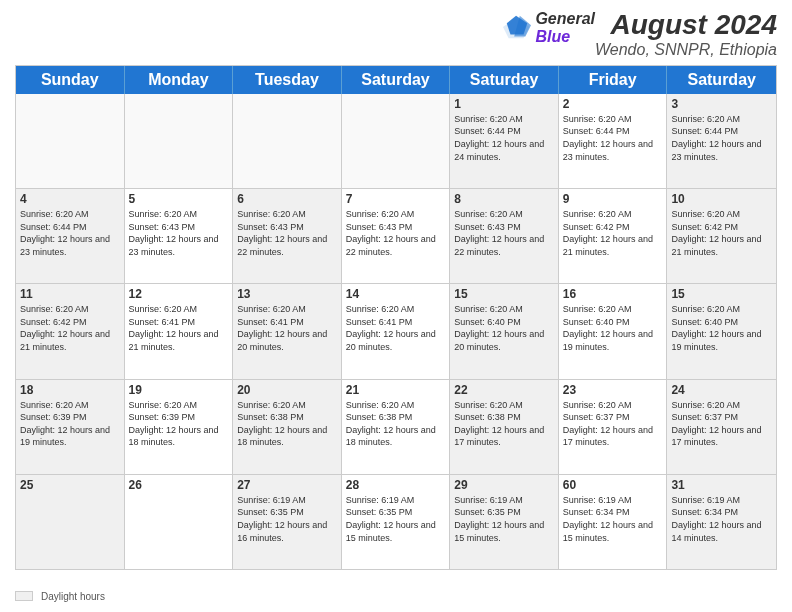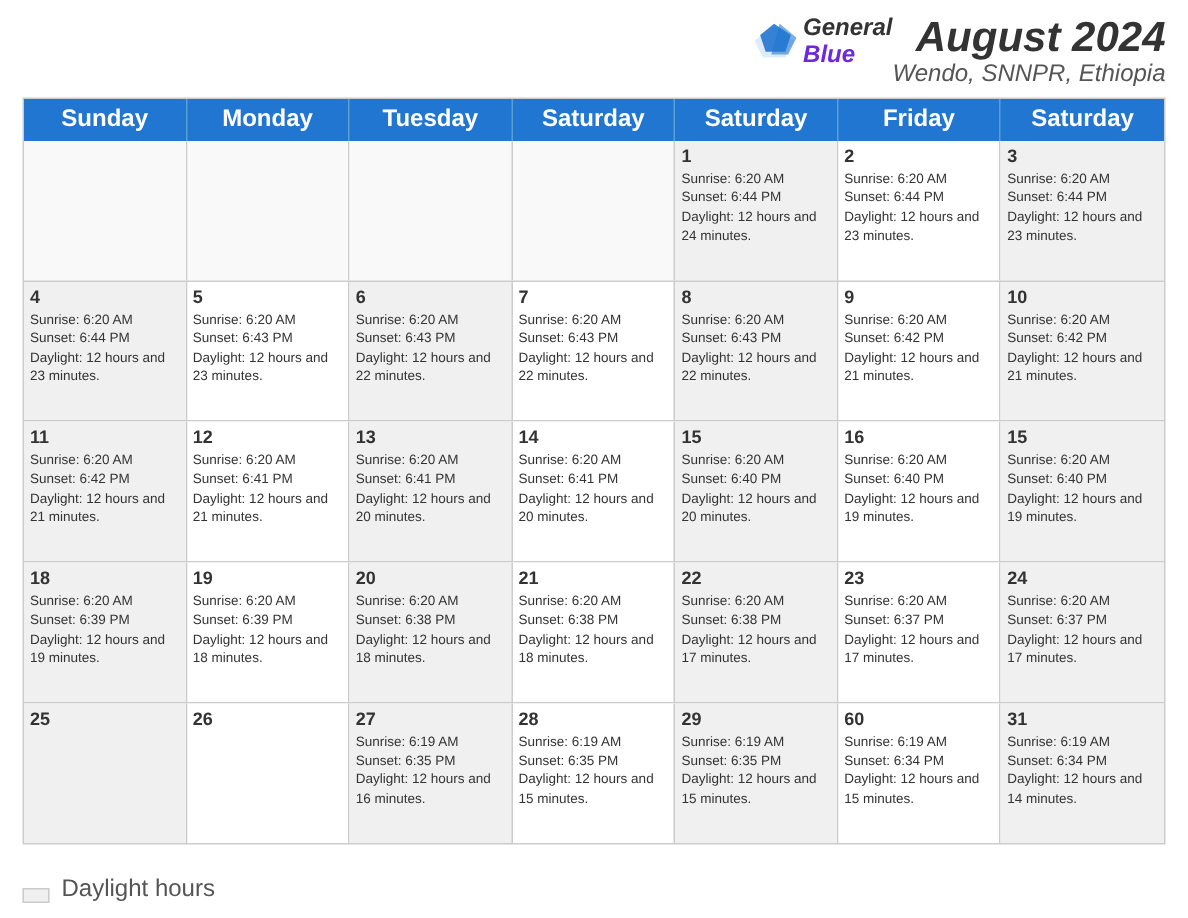--- a/index.html
+++ b/index.html
@@ -120,24 +120,24 @@
       color: #333;
       margin-bottom: 2px;
     }
     .day-info {
       font-size: 9px;
       color: #333;
       line-height: 1.4;
     }
     .footer-note {
       display: flex;
-      align-items: flex-end;
+      align-items: flex-start;
       gap: 8px;
       margin-top: 21px;
-      font-size: 16px;
+      font-size: 10px;
       color: #555;
     }
     .footer-swatch {
       width: 18px;
       height: 10px;
       background: #f0f0f0;
       border: 1px solid #ccc;
       display: inline-block;
     }
   </style>

